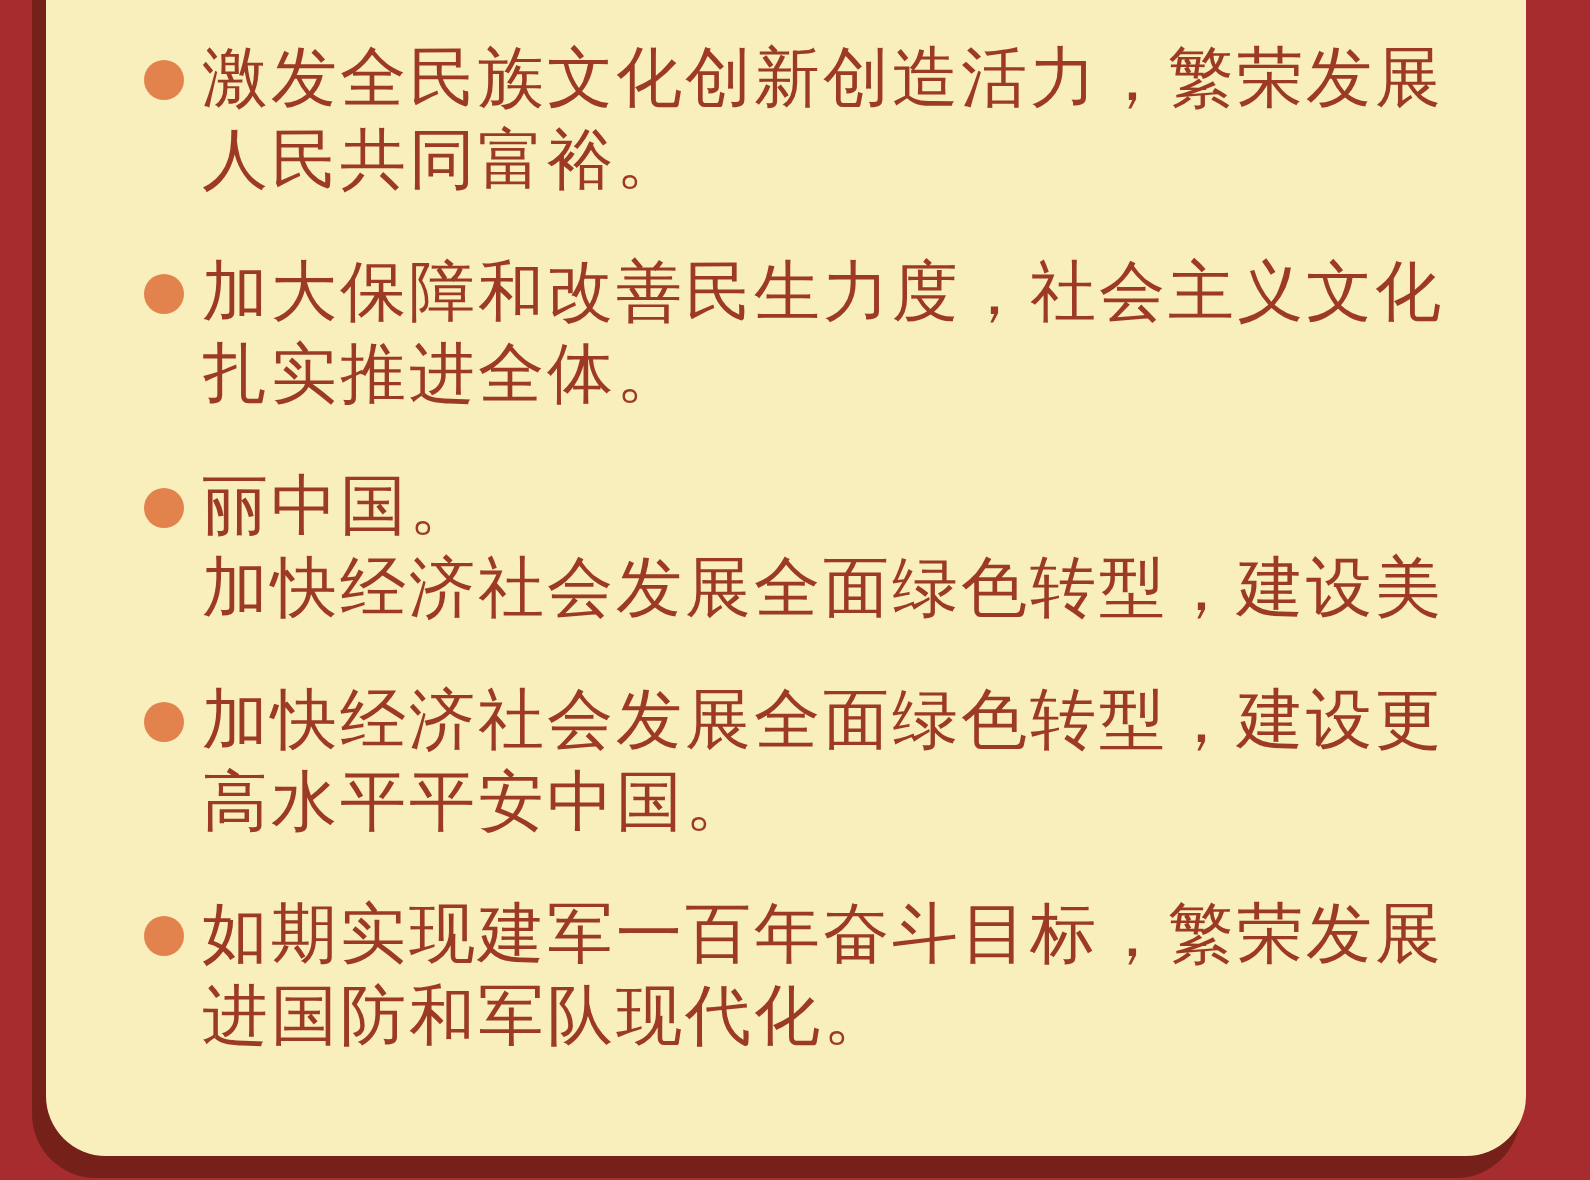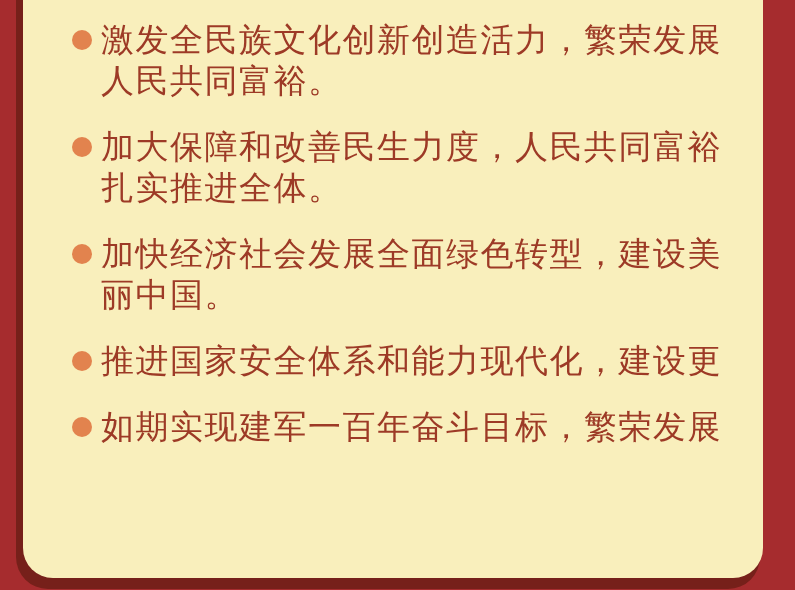--- a/index.html
+++ b/index.html
@@ -70,42 +70,44 @@
         <span class="bullet-dot"></span>
         <div class="item-text">
           <span class="item-line">激发全民族文化创新创造活力，繁荣发展</span>
           <span class="item-line">人民共同富裕。</span>
         </div>
       </div>
 
       <div class="bullet-item">
         <span class="bullet-dot"></span>
         <div class="item-text">
-          <span class="item-line">加大保障和改善民生力度，人民共同富裕</span>
+          <span class="item-line">加大保障和改善民生力度，社会主义文化</span>
           <span class="item-line">扎实推进全体。</span>
         </div>
       </div>
 
       <div class="bullet-item">
         <span class="bullet-dot"></span>
         <div class="item-text">
+          <span class="item-line">丽中国。</span>
           <span class="item-line">加快经济社会发展全面绿色转型，建设美</span>
-          <span class="item-line">丽中国。</span>
         </div>
       </div>
 
       <div class="bullet-item">
         <span class="bullet-dot"></span>
         <div class="item-text">
-          <span class="item-line">推进国家安全体系和能力现代化，建设更</span>
+          <span class="item-line">加快经济社会发展全面绿色转型，建设更</span>
+          <span class="item-line">高水平平安中国。</span>
         </div>
       </div>
 
       <div class="bullet-item">
         <span class="bullet-dot"></span>
         <div class="item-text">
           <span class="item-line">如期实现建军一百年奋斗目标，繁荣发展</span>
+          <span class="item-line">进国防和军队现代化。</span>
         </div>
       </div>
 
     </div>
   </div>
 </div>
 
 </body></html>

